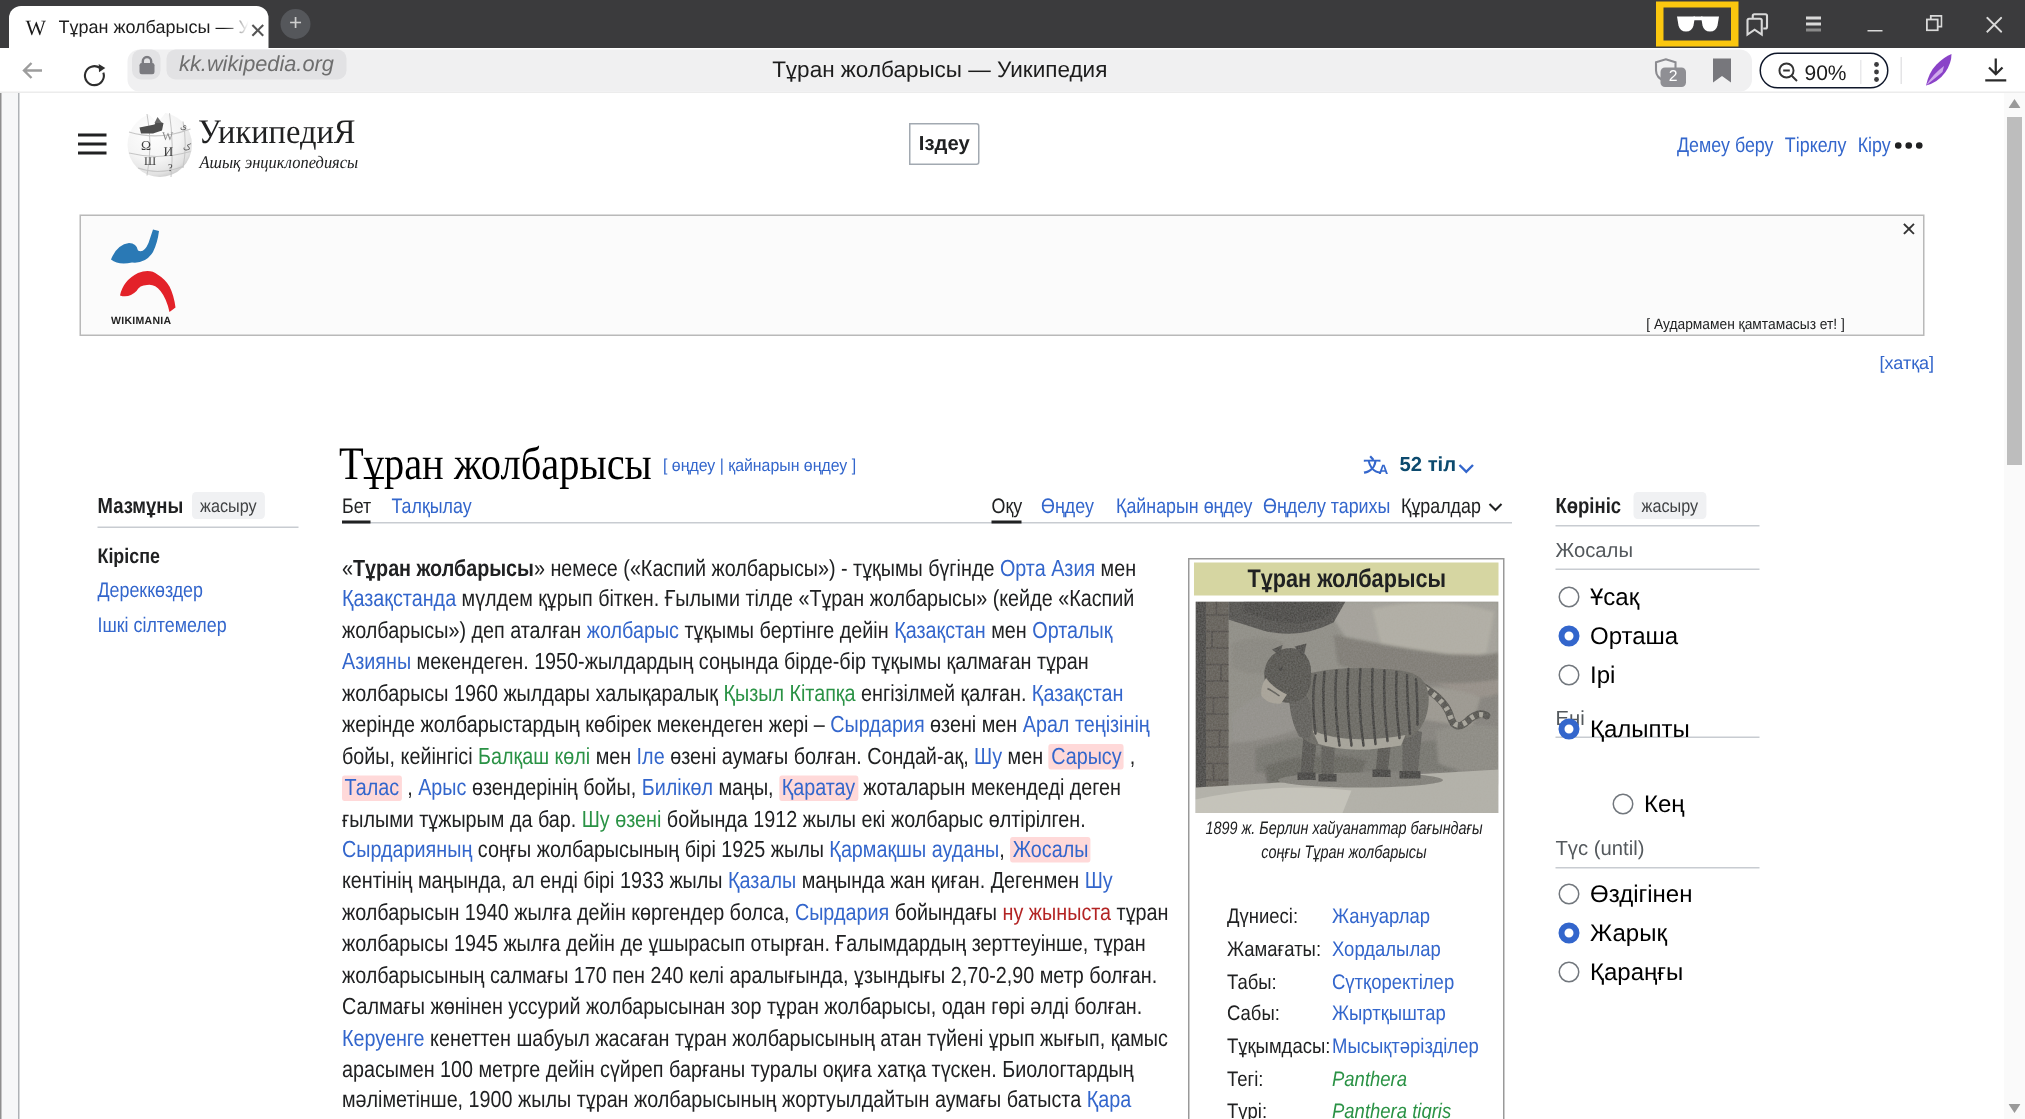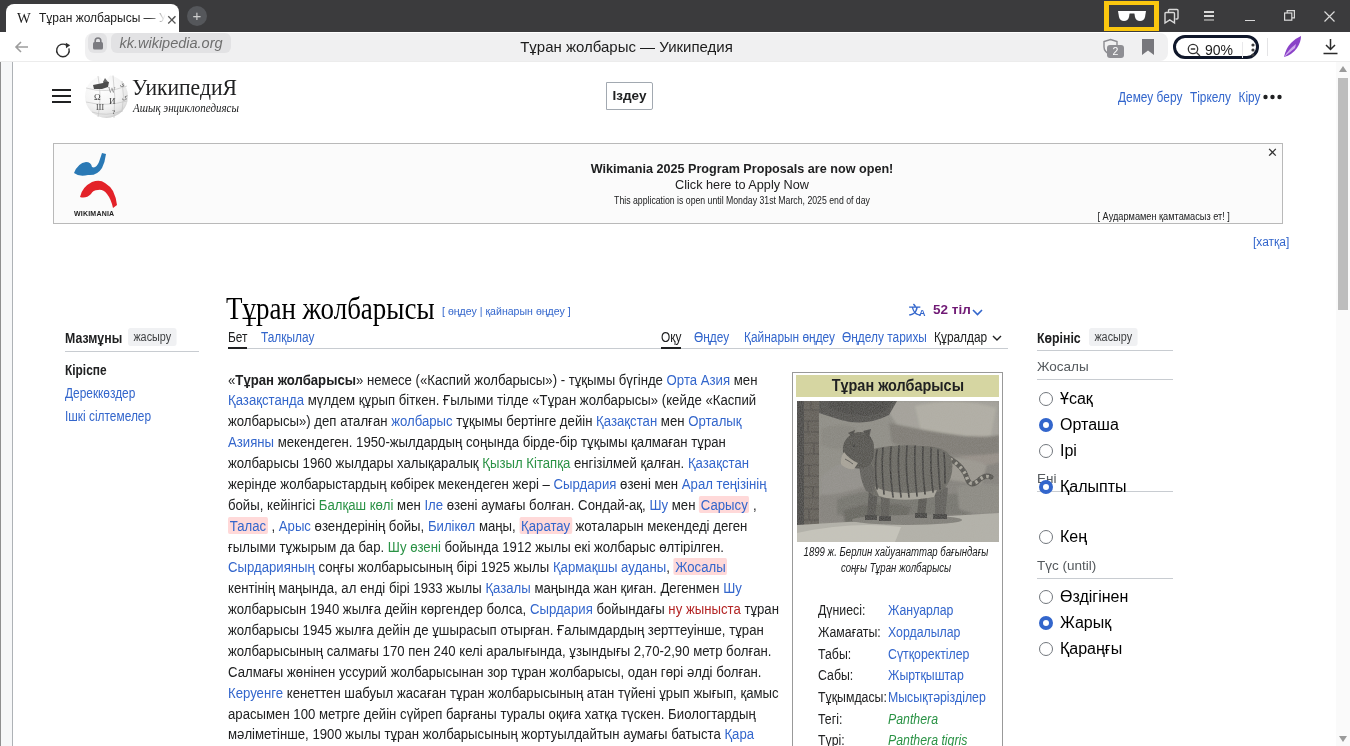--- a/index.html
+++ b/index.html
@@ -26,21 +26,21 @@
      background:#55575b; color:#cfcfcf; font-size:15px; line-height:19px; text-align:center; }
 
   
   #addrrow { position:absolute; left:0; top:32px; width:1350px; height:30px; background:#fff; border-bottom:1px solid #ececec; }
   #omnibox { position:absolute; left:85px; top:1px; width:1083px; height:28px; background:#f0f0f1;
      border-radius:8px; }
   .urlpill { position:absolute; top:0; height:20px; background:#e2e2e4; border-radius:6px;font-style:italic; }
   #pgtitle { position:absolute; left:0; right:0; top:0; height:28px; line-height:28px;
      text-align:center; font-size:15px; color:#1c1c1c; }
   #zoompill { position:absolute; left:1173px; top:3px; width:86px; height:24px; background:#fff;
-     border:3px solid #0f172a; border-radius:12px; }
+     border:1px solid #0f172a; border-radius:12px; }
 
   
   #page { position:absolute; left:0; top:62px; width:1350px; height:684px; background:#fff; }
 
   
   .hdrlink { font-size:14px; color:#3366cc; }
   #searchbox { position:absolute; left:245px; top:20px; width:362px; height:28px;
      border:1px solid #a2a9b1; border-radius:2px 0 0 2px; background:#fff; }
   #searchbtn { position:absolute; left:606px; top:20px; width:47px; height:28px;
      border:1px solid #a2a9b1; border-radius:0 2px 2px 0; background:#fff; font-weight:bold;
@@ -126,21 +126,21 @@
 
 <div id="addrrow">
   <svg class="abs" style="left:13px;top:6px" width="18" height="18" viewBox="0 0 18 18" fill="none" stroke="#9d9d9d" stroke-width="1.6">
     <path d="M15 9 H3.5 M8 4 L3 9 L8 14"></path>
   </svg>
   <svg class="abs" style="left:55px;top:10px" width="16" height="16" viewBox="0 0 16 16" fill="none" stroke="#2e2e2e" stroke-width="1.4">
     <path d="M11.6 3.3 A6.3 6.3 0 1 0 13.9 6.4"></path>
     <path d="M10.8 0.7 L15.2 3.3 L11 6.2 Z" fill="#2e2e2e" stroke="none"></path>
   </svg>
   <div id="omnibox">
-    <div id="pgtitle">Тұран жолбарыс — Уикипедия</div>
+    <div id="pgtitle">Тұран жолбарысы — Уикипедия</div>
     <div class="urlpill" style="left:3px;width:19px;">
       <svg class="abs" style="left:4px;top:4px" width="12" height="13" viewBox="0 0 12 13">
           <rect x="1" y="5" width="10" height="7.5" rx="1.5" fill="#7b7b80"></rect>
           <path d="M3.2 5.5 V3.8 A2.8 2.8 0 0 1 8.8 3.8 V5.5" fill="none" stroke="#7b7b80" stroke-width="1.6"></path>
         </svg>
     </div>
     <div class="urlpill" style="left:26px;width:120px;font-size:14.5px;color:#6e6e6e;line-height:20px;text-align:center;">kk.wikipedia.org</div>
 
     <svg class="abs" style="left:1017px;top:5px" width="17" height="18" viewBox="0 0 17 18" fill="none" stroke="#8b8b90" stroke-width="1.4">
       <path d="M8.5 1.5 L15 3.5 V9 Q15 14 8.5 16.5 Q2 14 2 9 V3.5 Z"></path>
@@ -216,38 +216,33 @@
       <circle cx="9.5" cy="3" r="2.2"></circle>
       <circle cx="16.5" cy="3" r="2.2"></circle>
     </svg>
 
   <div id="banner">
     <svg class="abs" style="left:16px;top:8px" width="52" height="68" viewBox="0 0 52 68">
       <path d="M4 21 Q8 11 16 10 Q21 10 22 15 Q26 17 29 10 Q31 4 32 1 L36 2 Q35 10 32 16 Q27 24 18 23 Q9 25 4 21 Z" fill="#2a79b5"></path>
       <path d="M10 45 Q12 35 22 30 Q30 27 35 31 Q40 34 43 39 Q46 45 47 53 L43 56 Q41 47 37 42 Q33 37 28 38 Q23 38 21 42 Q16 47 10 45 Z" fill="#e32229"></path>
       <text x="4" y="64" font-size="7" font-weight="bold" fill="#222" letter-spacing="0.2">WIKIMANIA</text>
     </svg>
-    <div class="abs" style="left:345px;top:0;width:686px;height:81px;color:#202122;">
-      <div class="abs" style="left:0;top:17px;width:686px;text-align:center;font-weight:bold;font-size:13px;transform:scaleX(0.97);transform-origin:50% 50%;white-space:nowrap;">Wikimania 2025 Program Proposals are now open!</div>
-      <div class="abs" style="left:0;top:33px;width:686px;text-align:center;font-size:13.5px;transform:scaleX(0.94);transform-origin:50% 50%;white-space:nowrap;">Click here to Apply Now</div>
-      <div class="abs" style="left:0;top:50px;width:686px;text-align:center;font-size:10.5px;transform:scaleX(0.83);transform-origin:50% 50%;white-space:nowrap;">This application is open until Monday 31st March, 2025 end of day</div>
-    </div>
     <div class="abs" style="right:4px;top:1px;font-size:13px;color:#333;">✕</div>
     <div class="abs" style="right:52px;bottom:1px;font-size:10px;color:#202122;transform:scaleX(0.92);transform-origin:100% 50%;white-space:nowrap;">[ Аудармамен қамтамасыз ет! ]</div>
   </div>
   <div class="abs" style="left:1253px;top:173px;font-size:12px;color:#3366cc;">[хатқа]</div>
 
 
   <div id="atitle">Тұран жолбарысы</div>
   <div class="abs" style="left:442px;top:243px;font-size:11.5px;color:#3366cc;transform:scaleX(0.92);transform-origin:0 50%;white-space:nowrap;">[ өңдеу | қайнарын өңдеу ]</div>
   <svg class="abs" style="left:909px;top:240px" width="19" height="15" viewBox="0 0 19 15" fill="#3366cc">
       <text x="0" y="12" font-size="12" font-weight="bold">文</text>
       <text x="10" y="14" font-size="9" font-weight="bold">A</text>
     </svg>
-  <div class="abs" style="left:933px;top:240px;font-size:13.5px;font-weight:bold;color:#701a75;">52 тіл</div>
+  <div class="abs" style="left:933px;top:240px;font-size:13.5px;font-weight:bold;color:#0c4a6e;">52 тіл</div>
   <svg class="abs" style="left:972px;top:247px" width="11" height="7" viewBox="0 0 11 7" fill="none" stroke="#3366cc" stroke-width="1.6">
       <path d="M1 1 L5.5 5.5 L10 1"></path>
     </svg>
 
   <div class="abs sx" style="left:228px;top:267px;font-size:14px;color:#202122;">Бет</div>
   <div class="abs sx" style="left:261px;top:267px;font-size:14px;color:#3366cc;">Талқылау</div>
   <div class="abs sx" style="left:661px;top:267px;font-size:14px;color:#202122;">Оқу</div>
   <div class="abs sx" style="left:694px;top:267px;font-size:14px;color:#3366cc;">Өңдеу</div>
   <div class="abs sx" style="left:744px;top:267px;font-size:14px;color:#3366cc;">Қайнарын өңдеу</div>
   <div class="abs sx" style="left:842px;top:267px;font-size:14px;color:#3366cc;">Өңделу тарихы</div>
@@ -382,21 +377,21 @@
   <div class="abs pill-btn" style="left:1089px;top:266px;">жасыру</div>
   <div class="divider" style="left:1037px;top:288px;width:136px;"></div>
   <div class="abs greysec" style="left:1037px;top:297px;">Жосалы</div>
   <div class="divider" style="left:1037px;top:317px;width:136px;"></div>
   <div class="abs" style="left:1039px;top:328px;"><span class="radio"></span>Ұсақ</div>
   <div class="abs" style="left:1039px;top:354px;"><span class="radio sel"></span>Орташа</div>
   <div class="abs" style="left:1039px;top:380px;"><span class="radio"></span>Ірі</div>
   <div class="abs greysec" style="left:1037px;top:409px;">Ені</div>
   <div class="divider" style="left:1037px;top:429px;width:136px;"></div>
   <div class="abs" style="left:1039px;top:416px;"><span class="radio sel"></span>Қалыпты</div>
-  <div class="abs" style="left:1039px;top:466px;"><span class="radio"></span>Кең</div>
+  <div class="abs" style="left:1075px;top:466px;"><span class="radio"></span>Кең</div>
   <div class="abs greysec" style="left:1037px;top:496px;">Түс (until)</div>
   <div class="divider" style="left:1037px;top:516px;width:136px;"></div>
   <div class="abs" style="left:1039px;top:526px;"><span class="radio"></span>Өздігінен</div>
   <div class="abs" style="left:1039px;top:552px;"><span class="radio sel"></span>Жарық</div>
   <div class="abs" style="left:1039px;top:578px;"><span class="radio"></span>Қараңғы</div>
 
   <div id="sbar">
     <svg class="abs" style="left:3px;top:4px" width="8" height="6" viewBox="0 0 8 6">
         <path d="M4 0 L8 6 H0 Z" fill="#9a9a9a"></path>
       </svg>

